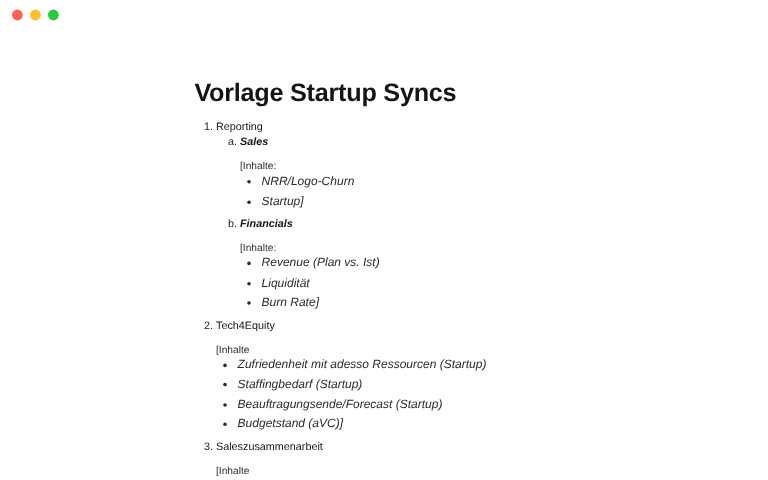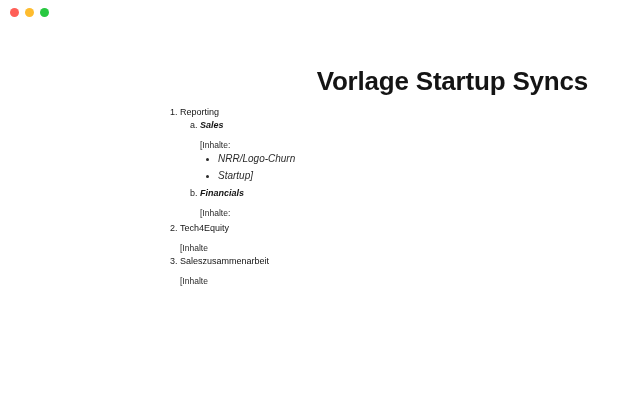--- a/index.html
+++ b/index.html
@@ -38,26 +38,25 @@
   .dot.red    { background: #ff5f57; }
   .dot.yellow { background: #febc2e; }
   .dot.green  { background: #28c840; }
 
   
   .doc {
     padding: 28px 52px 0 52px;
     box-sizing: border-box;
   }
   .doc-title {
-    font-size: 26px;
+    font-size: 21px;
     font-weight: bold;
     letter-spacing: -0.2px;
     margin: 14px 0 10px 110px;
     color: #141414;
-    text-align: right;
   }
 
   ol.level1 {
     margin: 0 0 0 110px;
     padding-left: 18px;
     list-style-type: decimal;
     font-size: 9px;
   }
   ol.level1 > li {
     margin-bottom: 3px;
@@ -132,27 +131,38 @@
           <span class="item-label">Sales</span>
           <div class="note">[Inhalte:</div>
           <ul class="bullets">
             <li>NRR/Logo-Churn</li>
             <li>Startup]</li>
           </ul>
         </li>
         <li>
           <span class="item-label">Financials</span>
           <div class="note">[Inhalte:</div>
+          <ul class="bullets">
+            <li>Revenue (Plan vs. Ist)</li>
+            <li>Liquidität</li>
+            <li>Burn Rate]</li>
+          </ul>
         </li>
       </ol>
     </li>
 
     <li class="block-gap">
       <span class="item-label">Tech4Equity</span>
       <div class="note">[Inhalte</div>
+      <ul class="bullets">
+        <li>Zufriedenheit mit adesso Ressourcen (Startup)</li>
+        <li>Staffingbedarf (Startup)</li>
+        <li>Beauftragungsende/Forecast (Startup)</li>
+        <li>Budgetstand (aVC)]</li>
+      </ul>
     </li>
 
     <li>
       <span class="item-label">Saleszusammenarbeit</span>
       <div class="note">[Inhalte</div>
     </li>
 
   </ol>
 </div>
 

